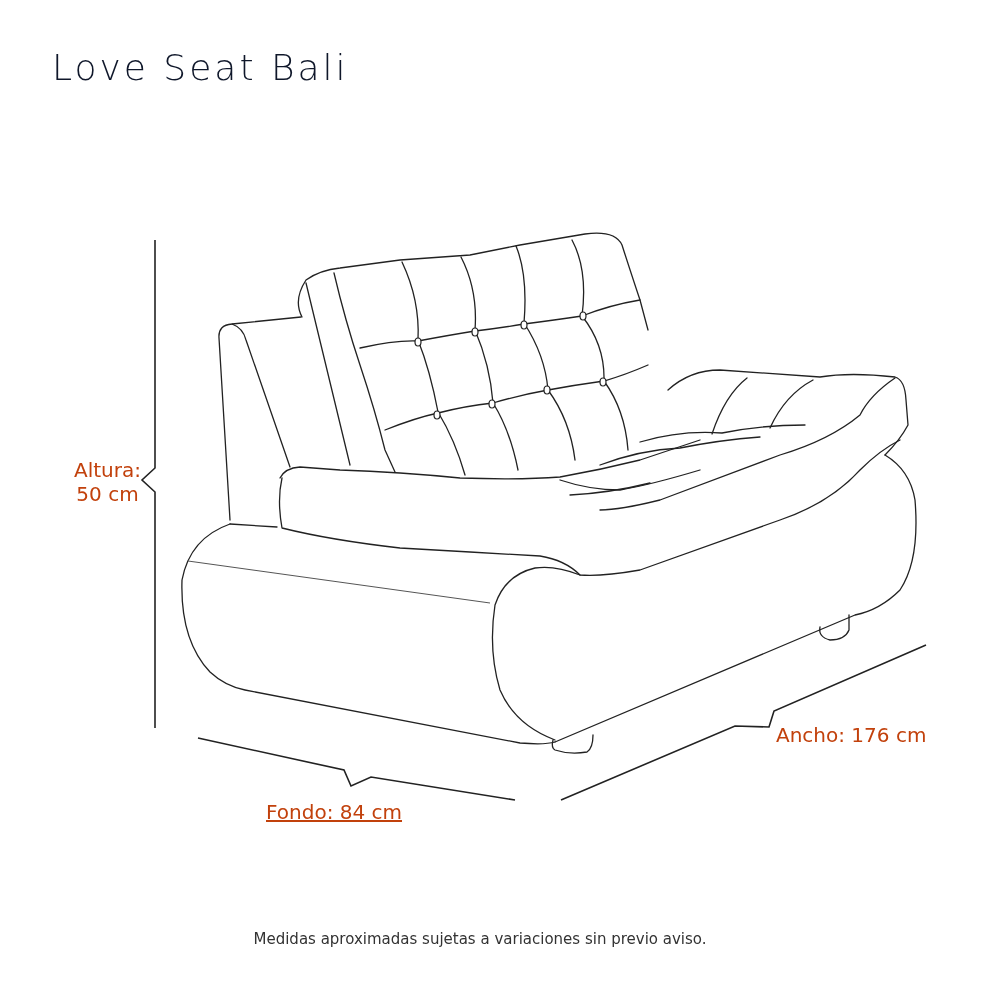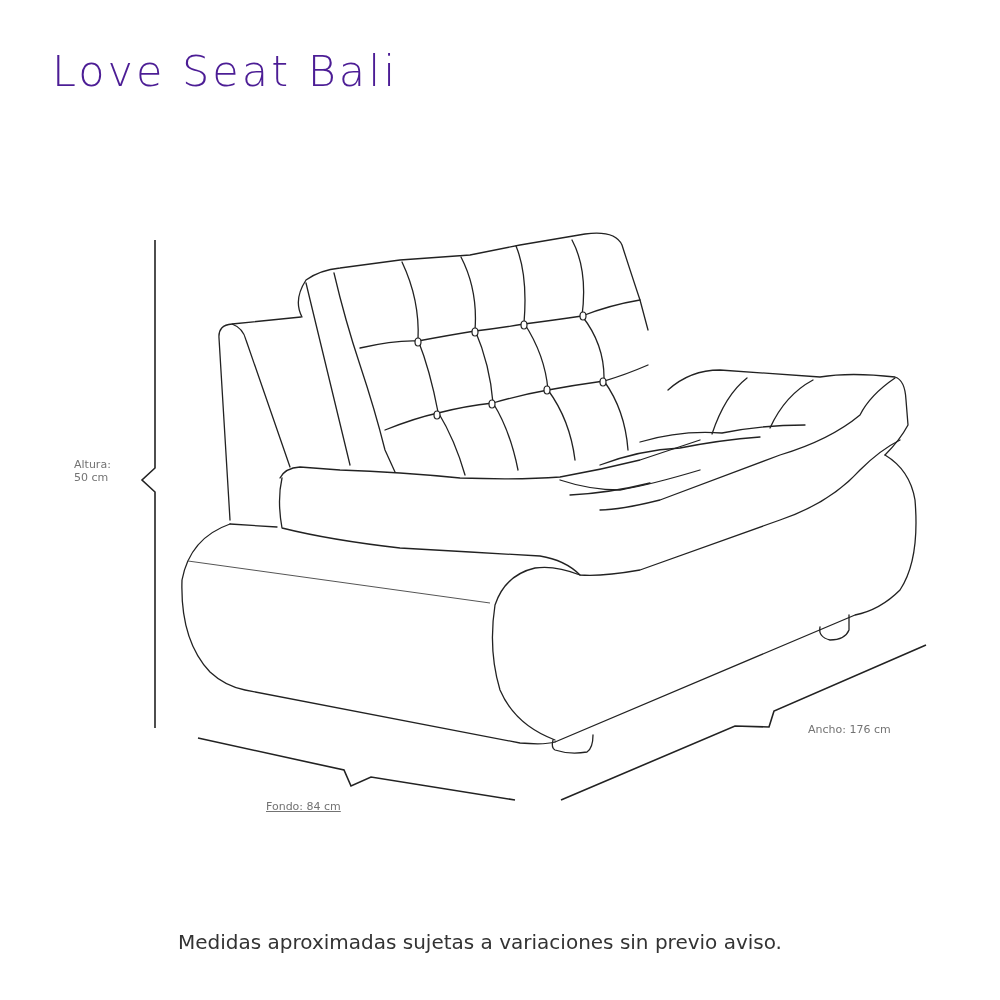--- a/index.html
+++ b/index.html
@@ -1,25 +1,25 @@
 <!DOCTYPE html>
 <html><head>
   <meta charset="utf-8">
   <style>
     html, body { margin: 0; padding: 0; background: #ffffff; }
     body { width: 1000px; height: 1000px; position: relative; overflow: hidden;
            font-family: "DejaVu Sans", sans-serif; color: #1a1a1a; }
-    .title { position: absolute; left: 52px; top: 50px; font-size: 43px; font-weight: 300;
-             letter-spacing: 3px; color: #4c1d95; line-height: 1; }
-    .label { position: absolute; font-size: 11px; color: #737373; line-height: 1.2; white-space: nowrap; }
+    .title { position: absolute; left: 52px; top: 50px; font-size: 36px; font-weight: 300;
+             letter-spacing: 3px; color: #0f172a; line-height: 1; }
+    .label { position: absolute; font-size: 20px; color: #c2410c; line-height: 1.2; white-space: nowrap; text-align: center; }
     .lbl-height { left: 74px; top: 458px; }
     .lbl-depth { left: 266px; top: 800px; text-decoration: underline; }
-    .lbl-width { left: 776px; top: 723px; margin-left: 32px; }
+    .lbl-width { left: 776px; top: 723px; }
     .footnote { position: absolute; left: 0; width: 960px; top: 930px; text-align: center;
-                font-size: 20px; color: #333; }
+                font-size: 15px; color: #333; }
     svg.drawing { position: absolute; left: 0; top: 0; }
     .stroke { fill: none; stroke: #222; stroke-width: 1.3; stroke-linecap: round; stroke-linejoin: round; }
     .dim { fill: none; stroke: #222; stroke-width: 1.6; stroke-linejoin: miter; }
     .thin { fill: none; stroke: #555; stroke-width: 1; }
     .btn { fill: #fff; stroke: #222; stroke-width: 1.2; }
   </style>
 </head>
 <body>
 
 <div class="title">Love Seat Bali</div>

